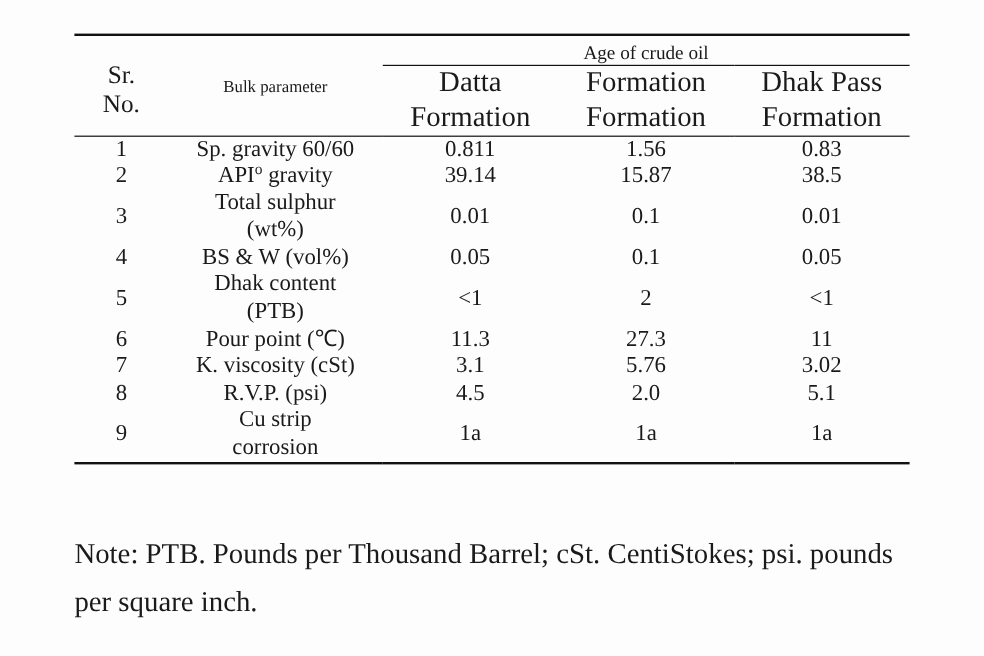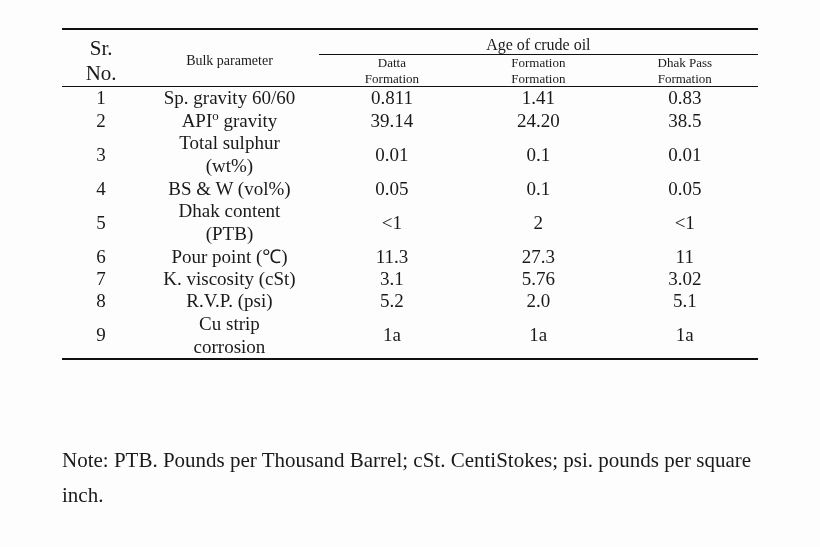--- a/index.html
+++ b/index.html
@@ -54,21 +54,21 @@
   }
   .hdr-param {
     font-size: 14px;
   }
   .age-cell {
     font-size: 16px;
     padding-bottom: 3px;
     border-bottom: 1.4px solid #111;
   }
   .sub-hdr {
-    font-size: 13px;
+    font-size: 24px;
     line-height: 1.2;
     padding-top: 4px;
     padding-bottom: 5px;
   }
   .sub-hdr div { white-space: nowrap; }
   .rule-mid {
     border-top: 1.4px solid #111;
   }
   .rule-bottom {
     border-top: 2.4px solid #111;
@@ -86,21 +86,21 @@
   sup {
     font-size: 0.68em;
     vertical-align: super;
     line-height: 0;
   }
   .note {
     position: absolute;
     left: 62px;
     top: 443px;
     width: 710px;
-    font-size: 21px;
+    font-size: 24px;
     line-height: 1.65;
     color: #1a1a1a;
   }
 </style>
 </head>
 <body>
 
 <div class="sheet">
 
   <div class="table-wrap" style="border-top: 2.4px solid rgb(17, 17, 17); padding-top: 6px;">
@@ -134,28 +134,28 @@
             <div>Dhak Pass</div>
             <div>Formation</div>
           </td>
         </tr>
       </thead>
       <tbody>
         <tr class="rule-mid">
           <td class="spacer-top">1</td>
           <td class="spacer-top">Sp. gravity 60/60</td>
           <td class="spacer-top">0.811</td>
-          <td class="spacer-top">1.41</td>
+          <td class="spacer-top">1.56</td>
           <td class="spacer-top">0.83</td>
         </tr>
         <tr>
           <td>2</td>
           <td>API<sup>o</sup> gravity</td>
           <td>39.14</td>
-          <td>24.20</td>
+          <td>15.87</td>
           <td>38.5</td>
         </tr>
         <tr>
           <td>3</td>
           <td class="two-line">
             <div>Total sulphur</div>
             <div>(wt%)</div>
           </td>
           <td>0.01</td>
           <td>0.1</td>
@@ -188,21 +188,21 @@
         <tr>
           <td>7</td>
           <td>K. viscosity (cSt)</td>
           <td>3.1</td>
           <td>5.76</td>
           <td>3.02</td>
         </tr>
         <tr>
           <td>8</td>
           <td>R.V.P. (psi)</td>
-          <td>5.2</td>
+          <td>4.5</td>
           <td>2.0</td>
           <td>5.1</td>
         </tr>
         <tr>
           <td>9</td>
           <td class="two-line">
             <div>Cu strip</div>
             <div>corrosion</div>
           </td>
           <td>1a</td>

